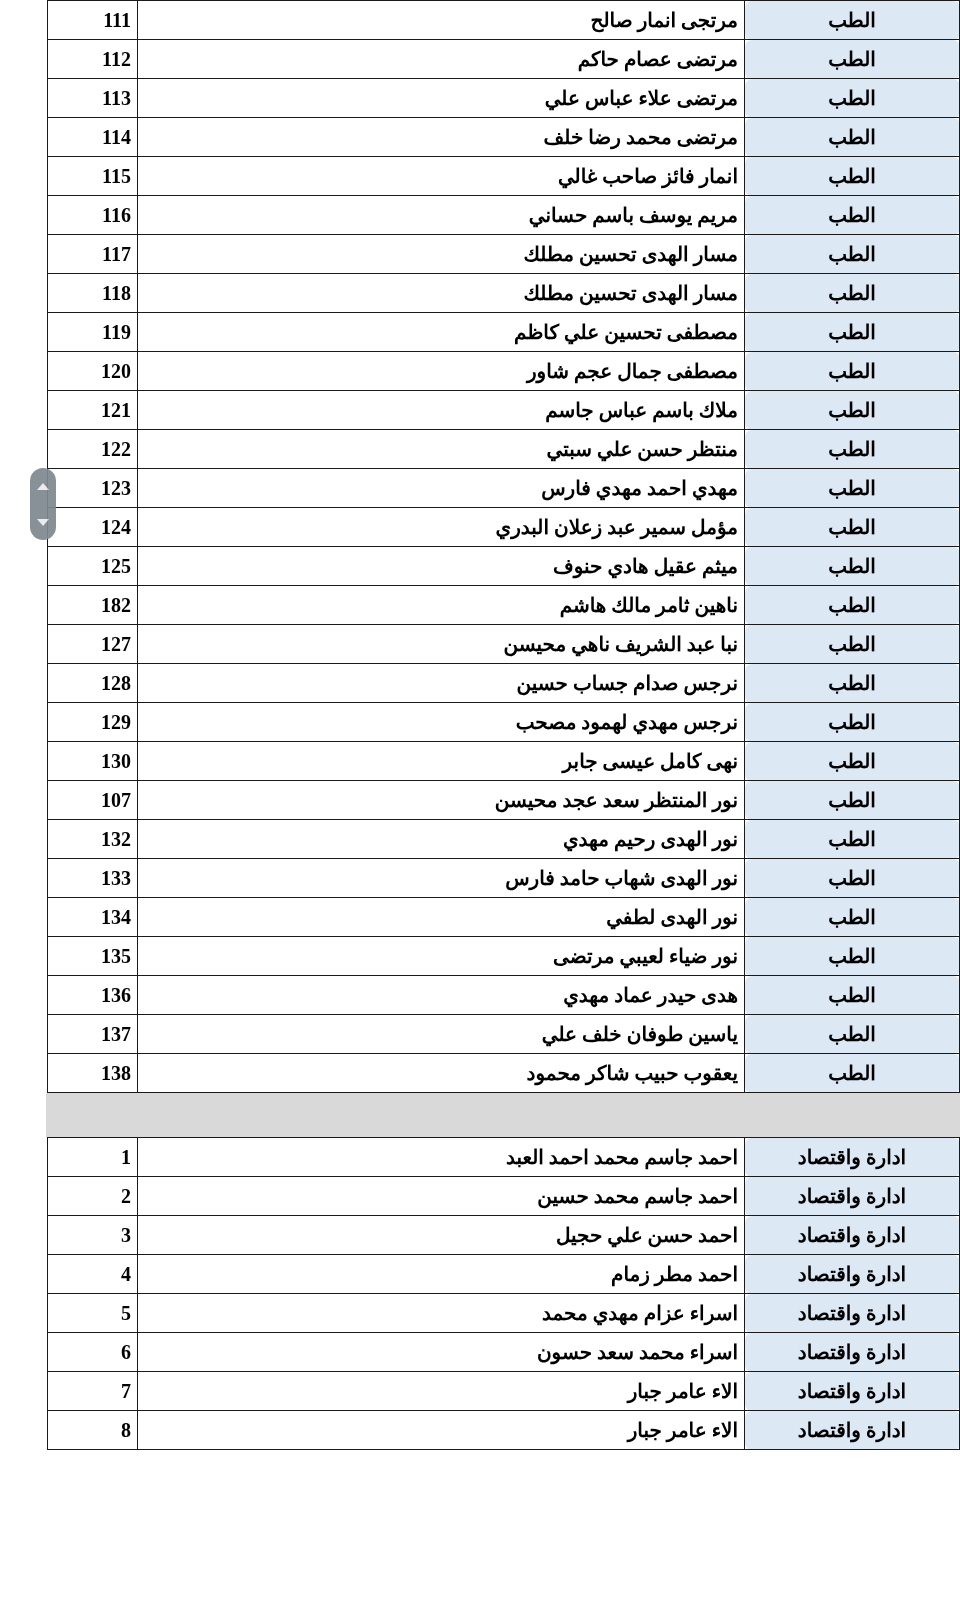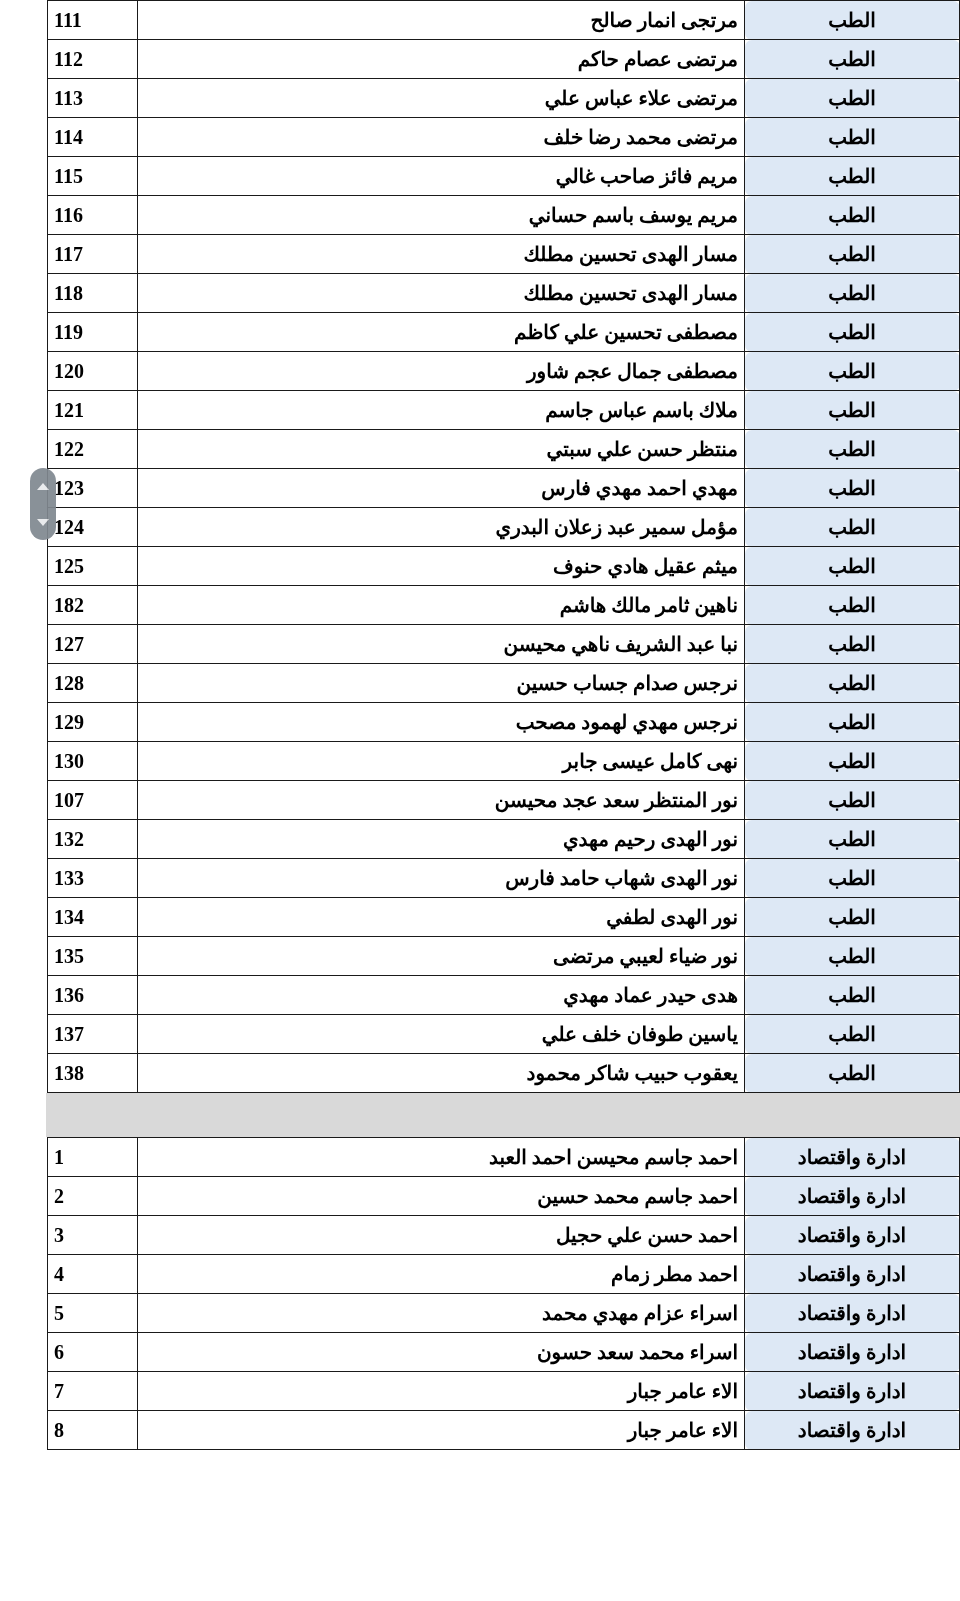--- a/index.html
+++ b/index.html
@@ -50,21 +50,21 @@
     font-size: 19px;
     border-radius: 7px;
   }
   td.name {
     background: #ffffff;
     text-align: right;
     font-size: 20px;
   }
   td.index {
     background: #ffffff;
-    text-align: left;
+    text-align: right;
     font-family: "Liberation Serif", "DejaVu Serif", serif;
     font-size: 22px;
     font-weight: bold;
     direction: ltr;
     margin-top: 16px;
   }
 
   .gap-band {
     height: 44px;
     background: #d9d9d9;
@@ -136,21 +136,21 @@
             <td class="name">مرتضى علاء عباس علي</td>
             <td class="index">113</td>
           </tr>
           <tr>
             <td class="college">الطب</td>
             <td class="name">مرتضى محمد رضا خلف</td>
             <td class="index">114</td>
           </tr>
           <tr>
             <td class="college">الطب</td>
-            <td class="name">مريم فائز صاحب غالي</td>
+            <td class="name">انمار فائز صاحب غالي</td>
             <td class="index">115</td>
           </tr>
           <tr>
             <td class="college">الطب</td>
             <td class="name">مريم يوسف باسم حساني</td>
             <td class="index">116</td>
           </tr>
           <tr>
             <td class="college">الطب</td>
             <td class="name">مسار الهدى تحسين مطلك</td>
@@ -268,21 +268,21 @@
 
     <table class="names-table">
       <colgroup>
         <col class="c-college">
         <col class="c-name">
         <col class="c-index">
       </colgroup>
       <tbody id="tbody-1">
           <tr>
             <td class="college">ادارة واقتصاد</td>
-            <td class="name">احمد جاسم محيسن احمد العبد</td>
+            <td class="name">احمد جاسم محمد احمد العبد</td>
             <td class="index">1</td>
           </tr>
           <tr>
             <td class="college">ادارة واقتصاد</td>
             <td class="name">احمد جاسم محمد حسين</td>
             <td class="index">2</td>
           </tr>
           <tr>
             <td class="college">ادارة واقتصاد</td>
             <td class="name">احمد حسن علي حجيل</td>

